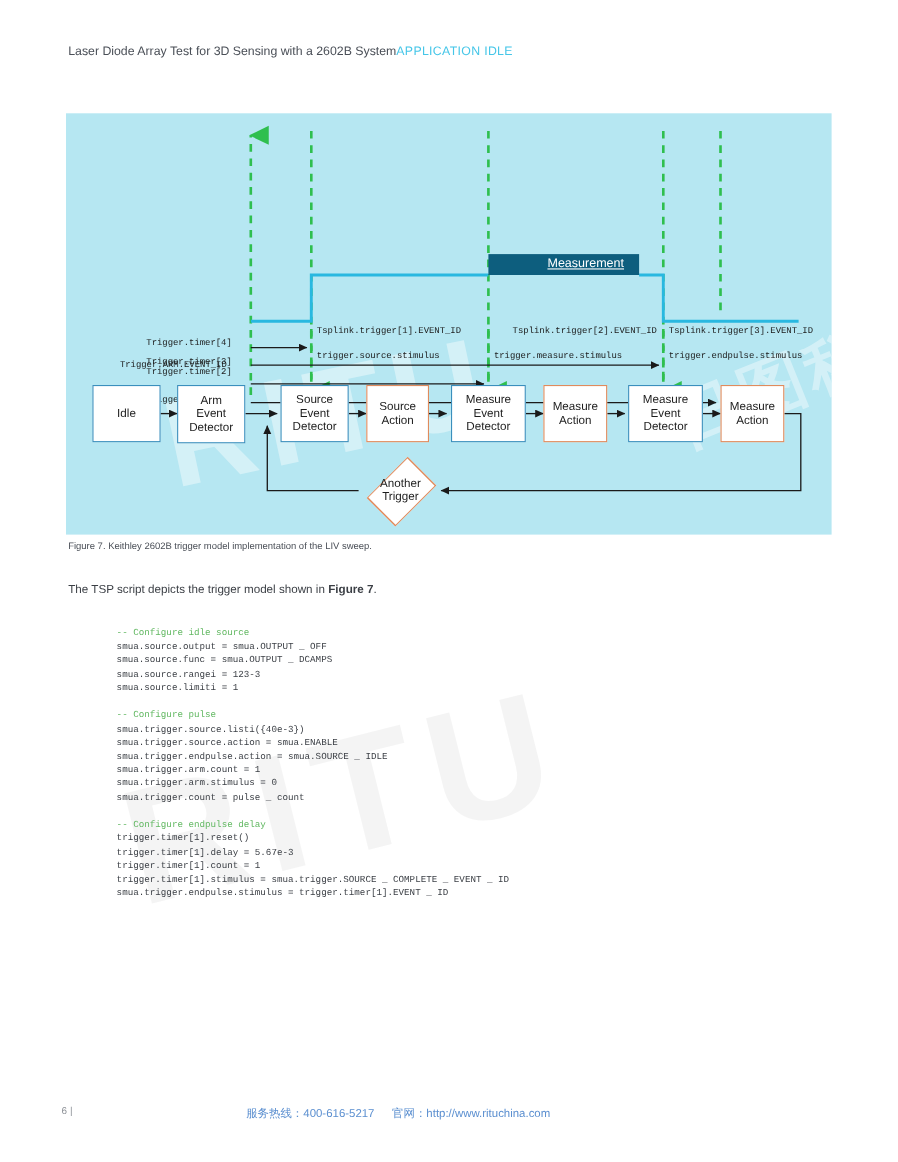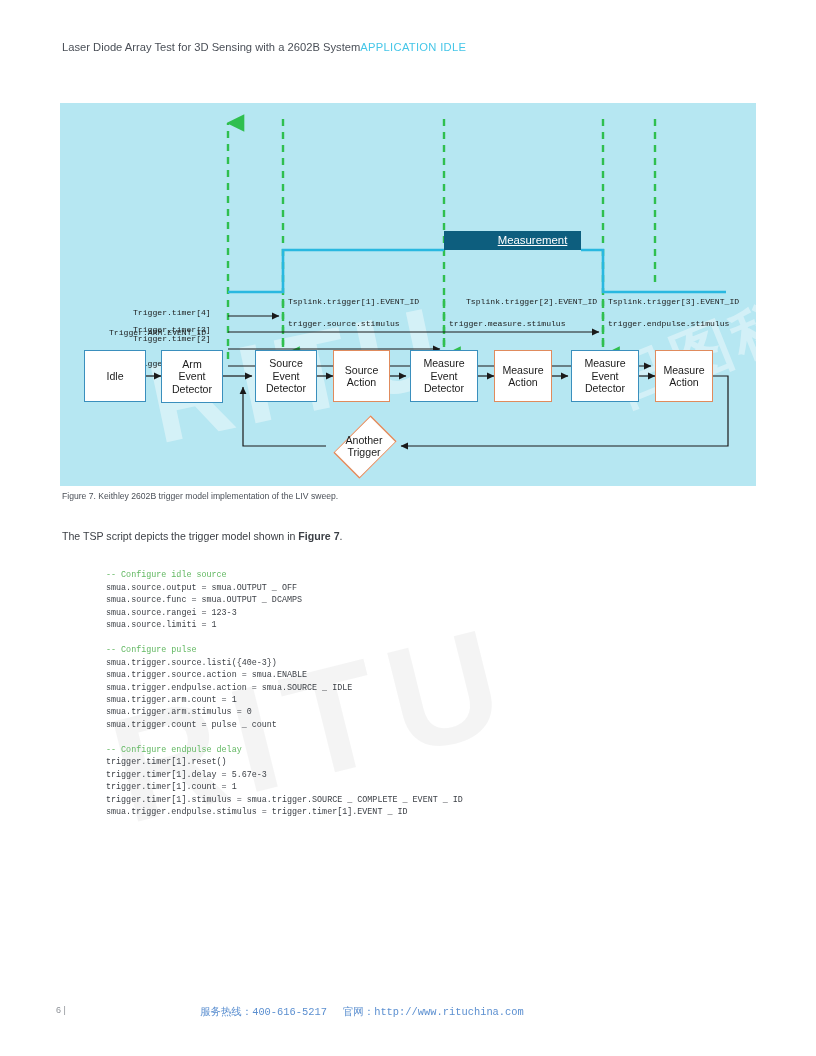--- a/index.html
+++ b/index.html
@@ -225,21 +225,21 @@
     font-family: "Liberation Sans", sans-serif;
   }
   .foot-center {
     position: absolute;
     left: 0;
     top: 0px;
     width: 724px;
     text-align: center;
     font-size: 10.4px;
     color: #5b8fd0;
-    font-family: Liberation Mono, monospace;
+    font-family: Liberation Sans, sans-serif;
   }
   .foot-center .sep { display: inline-block; width: 16px; }
 </style>
 </head>
 <body>
 
 <div class="page">
 
   <div class="header">
     <div class="doc-title">

